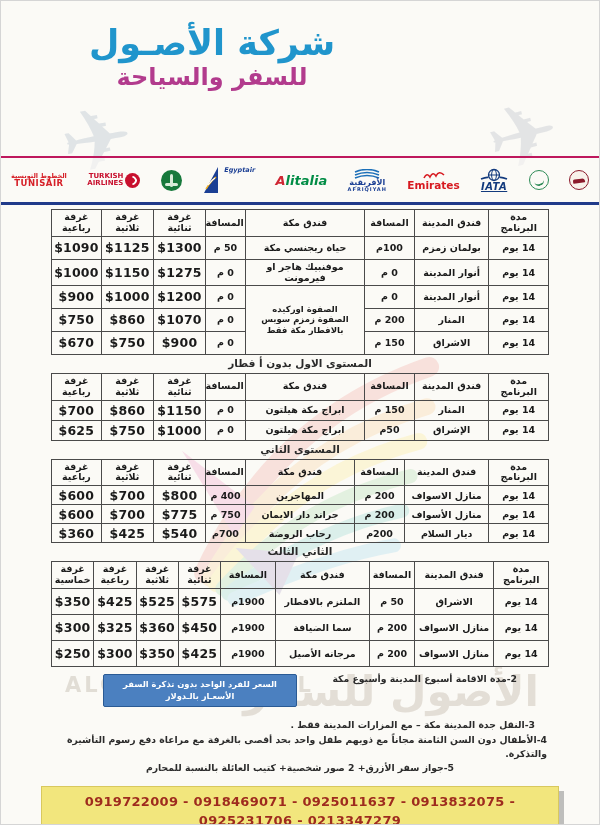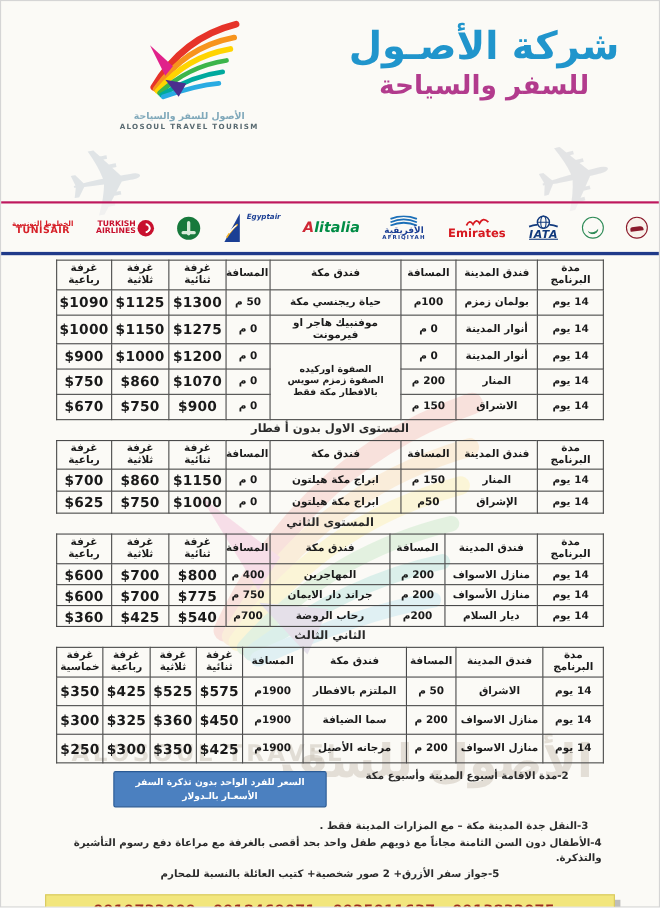--- a/index.html
+++ b/index.html
@@ -86,34 +86,20 @@
     <path d="M24 80 Q54 52 94 46" fill="none" stroke="#3cb54a" stroke-width="5" stroke-linecap="round"></path>
     <path d="M26 82 Q58 62 90 58" fill="none" stroke="#00a99d" stroke-width="5" stroke-linecap="round"></path>
     <path d="M28 84 Q62 72 86 70" fill="none" stroke="#29abe2" stroke-width="5" stroke-linecap="round"></path>
     <path d="M14 30 L30 62 L38 52 Z" fill="#e0218a"></path>
     <path d="M30 66 L44 84 L52 70 Z" fill="#4b2e8e"></path>
   </svg>
   <div class="wm-ar">الأصول للسفر</div>
   <div class="wm-en">ALOSOUL TRAVEL</div>
 
   <div class="header">
-    <div class="logo-wrap">
-      <svg width="112" height="80" viewBox="0 0 110 92" aria-hidden="true">
-        <path d="M18 74 Q48 22 104 8" fill="none" stroke="#e63329" stroke-width="7" stroke-linecap="round"></path>
-        <path d="M20 76 Q50 32 102 22" fill="none" stroke="#f7941d" stroke-width="6" stroke-linecap="round"></path>
-        <path d="M22 78 Q52 42 98 34" fill="none" stroke="#ffd400" stroke-width="6" stroke-linecap="round"></path>
-        <path d="M24 80 Q54 52 94 46" fill="none" stroke="#3cb54a" stroke-width="5" stroke-linecap="round"></path>
-        <path d="M26 82 Q58 62 90 58" fill="none" stroke="#00a99d" stroke-width="5" stroke-linecap="round"></path>
-        <path d="M28 84 Q62 72 86 70" fill="none" stroke="#29abe2" stroke-width="5" stroke-linecap="round"></path>
-        <path d="M14 30 L30 62 L38 52 Z" fill="#e0218a"></path>
-        <path d="M30 66 L44 84 L52 70 Z" fill="#4b2e8e"></path>
-      </svg>
-      <div class="logo-ar">الأصول للسفر والسياحة</div>
-      <div class="logo-en">ALOSOUL TRAVEL TOURISM</div>
-    </div>
     <div class="title-wrap">
       <div class="title1">شركة الأصـول</div>
       <div class="title2">للسفر والسياحة</div>
     </div>
   </div>
 
   <div class="planes">
     <span class="plane left">✈</span>
     <span class="plane right">✈</span>
   </div>

